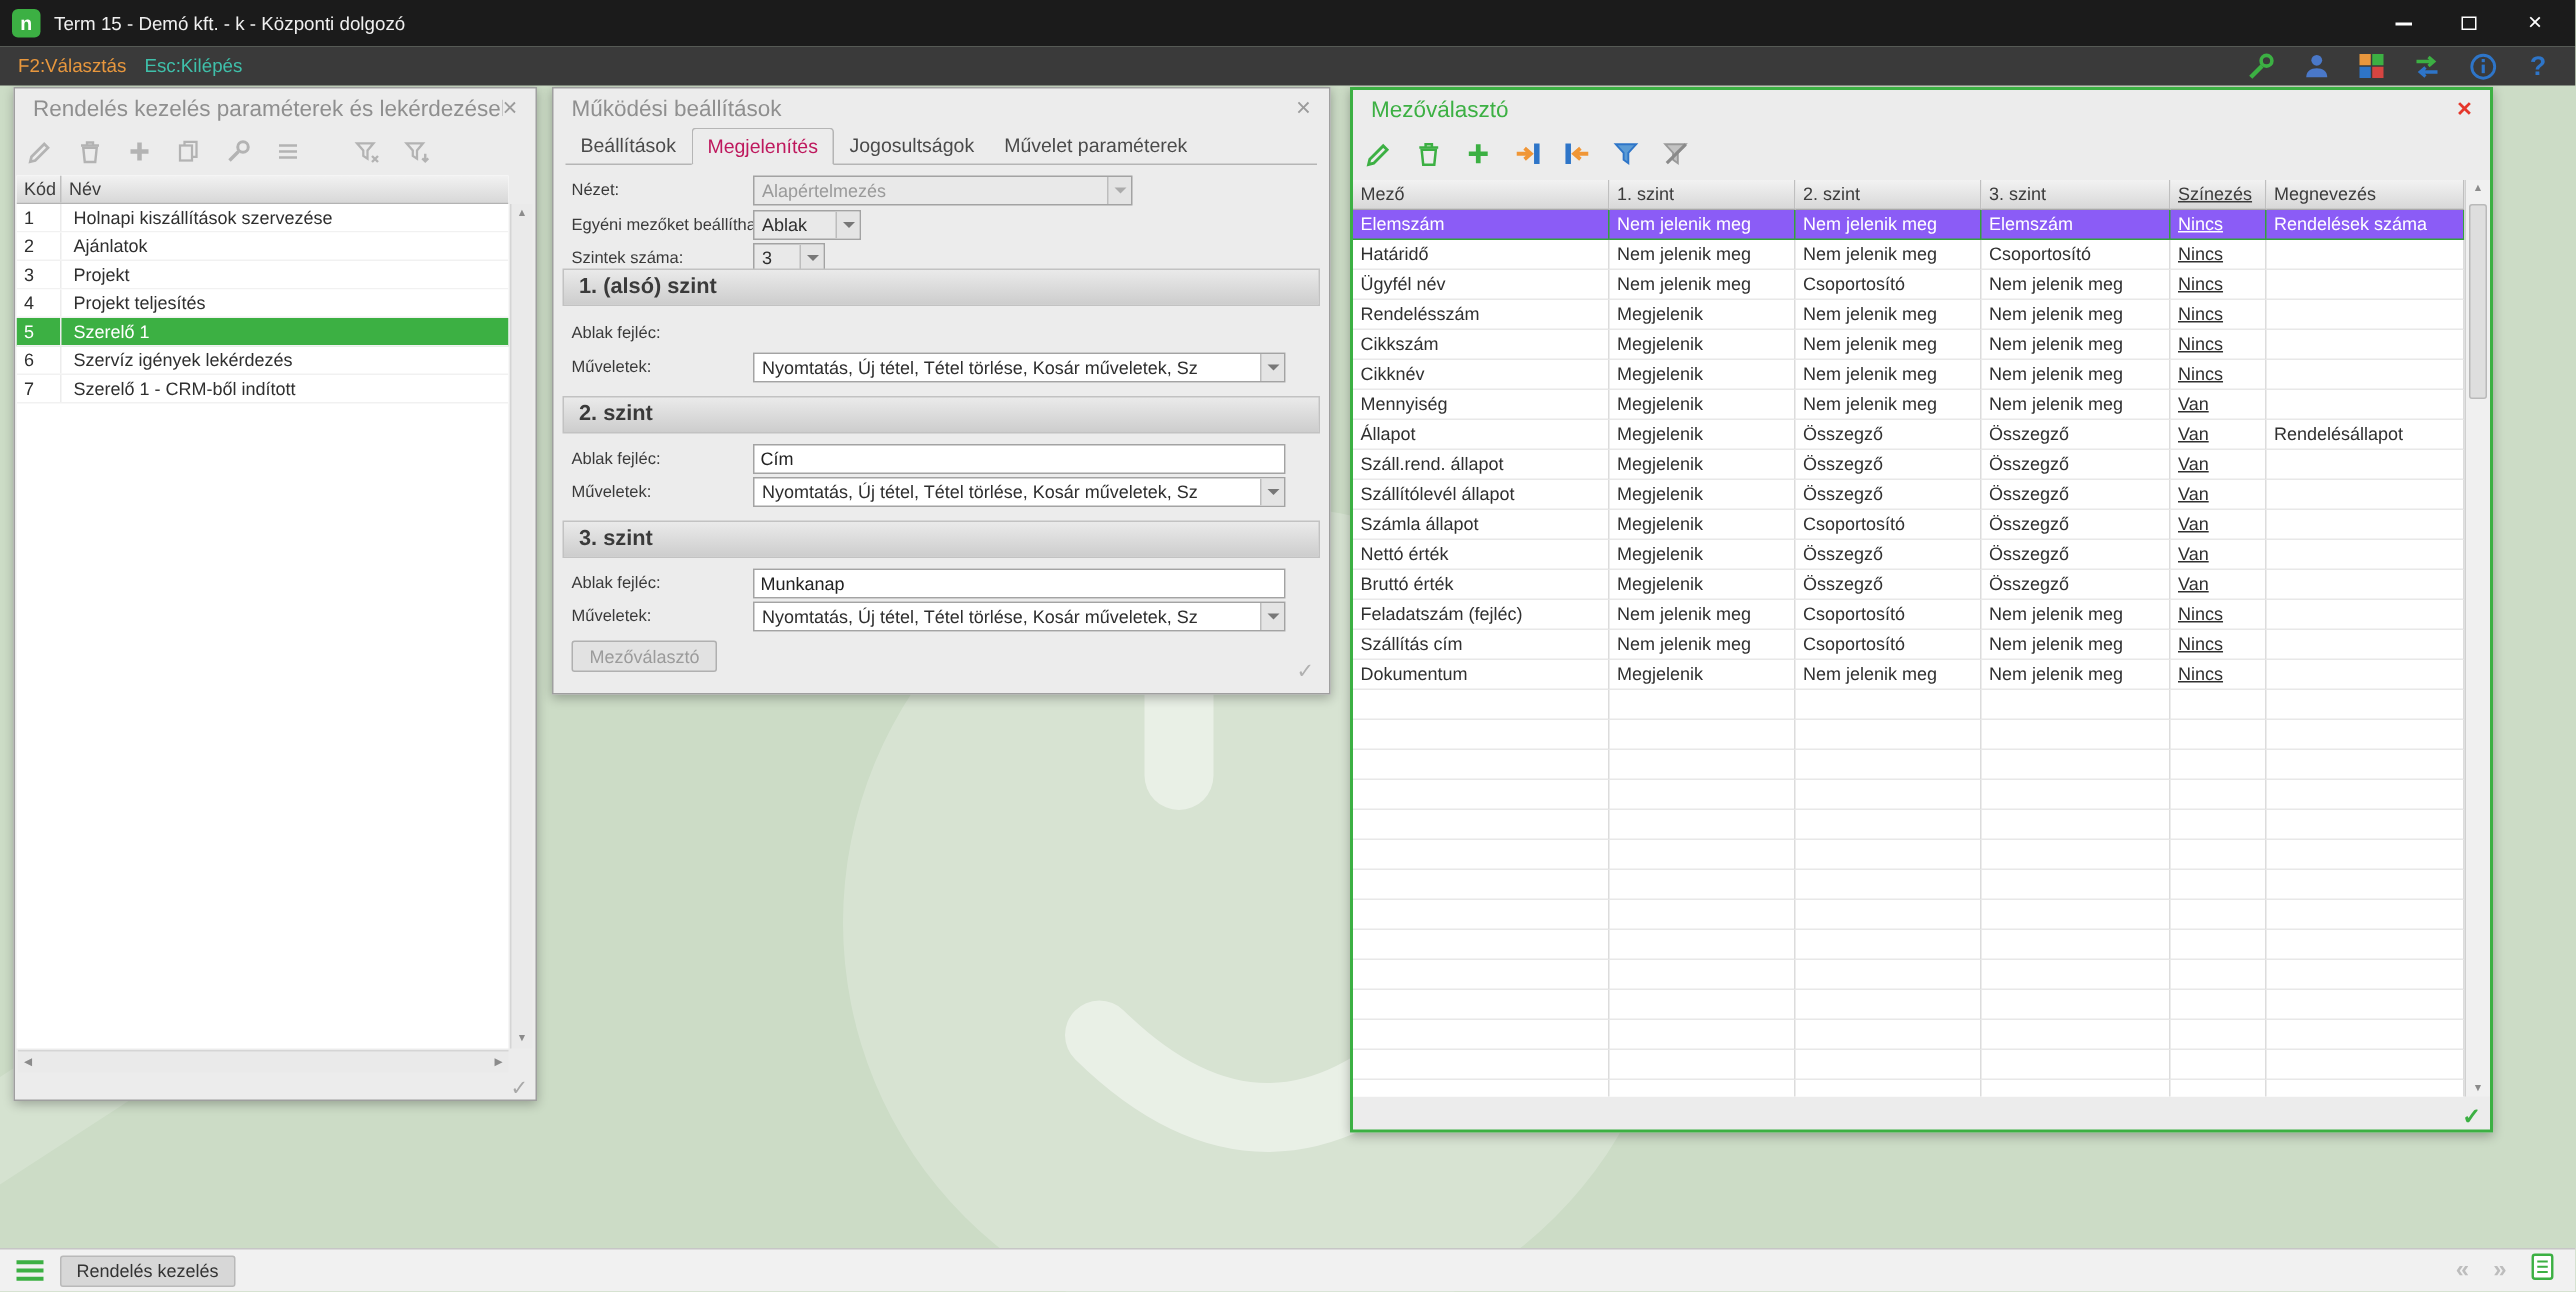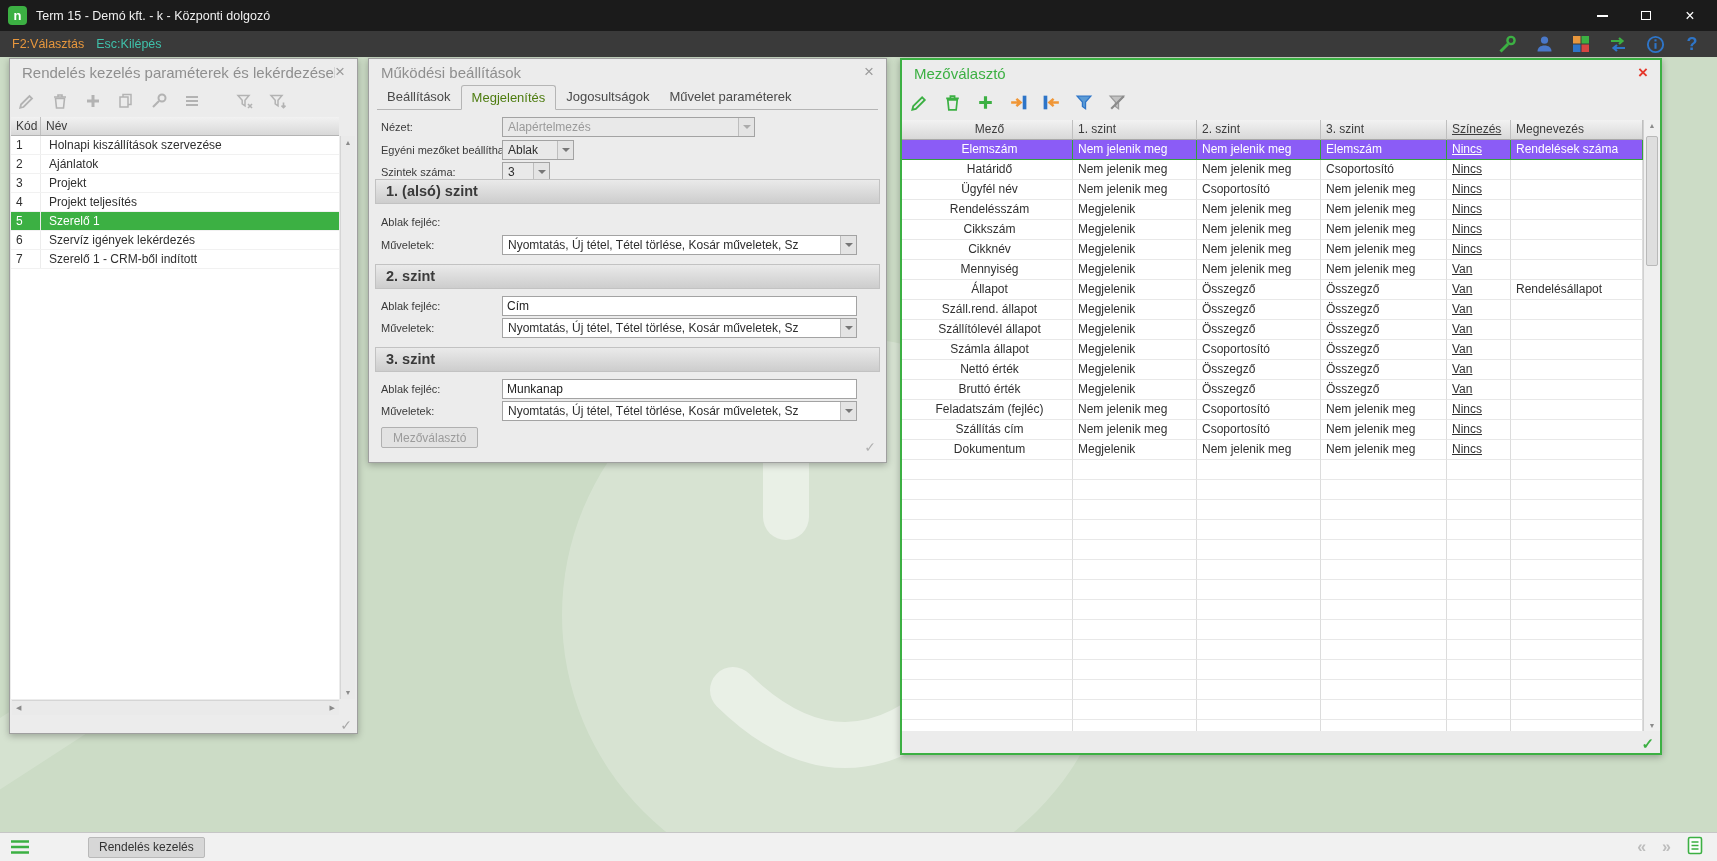--- a/index.html
+++ b/index.html
@@ -63,21 +63,21 @@
               border-top:1px solid #d5d5d5; display:flex; justify-content:space-between; align-items:center;
               font-size:7px; color:#8b8b8b; padding:0 4px; }
   .lcheck { position:absolute; right:5px; bottom:0; font-size:14px; color:#a8a8a8; }
 
   
   .mid-panel { left:368px; top:58px; width:519px; height:405px; }
   .mp-tabs { position:absolute; left:8px; right:8px; top:26px; height:25px; display:flex;
              border-bottom:1px solid #b5b5b5; }
   .mp-tab { padding:4px 10px 0; font-size:13px; color:#4a4a4a; white-space:nowrap; }
   .mp-tab.active { background:#ececec; border:1px solid #b5b5b5; border-bottom:1px solid #ececec;
-                   border-radius:3px 3px 0 0; margin-bottom:-1px; color:#4d7c0f; }
+                   border-radius:3px 3px 0 0; margin-bottom:-1px; color:#be185d; }
   .mrow { position:absolute; left:12px; right:12px; height:20px; }
   .mlabel { position:absolute; left:0; top:4px; font-size:11px; color:#3a3a3a; white-space:nowrap; }
   .mctrl { position:absolute; left:121px; top:0; }
   .sel-box { height:20px; border:1px solid #a3a3a3; background:#fff; font-size:12px; color:#2e2e2e;
              display:flex; align-items:center; padding:0 18px 0 5px; position:relative;
              overflow:hidden; white-space:nowrap; }
   .sel-box .arr { position:absolute; right:0; top:0; bottom:0; width:16px; background:#e4e4e4;
                   border-left:1px solid #bdbdbd; display:flex; align-items:center; justify-content:center; }
   .sel-box .arr::after { content:""; border:4px solid transparent; border-top-color:#777; margin-top:4px; }
   .sel-box.gray { background:#e9e9e9; }
@@ -105,33 +105,33 @@
   .rtable { position:absolute; left:0; right:17px; top:60px; bottom:22px; background:#fff; overflow:hidden; }
   .rhead { display:flex; height:20px; }
   .fcell { font-size:12px; color:#303030; line-height:19px; padding-left:5px; white-space:nowrap;
            overflow:hidden; flex:none; }
   .fhead { background:linear-gradient(#f2f2f2,#d8d8d8); border-right:1px solid #bfbfbf;
            border-bottom:1px solid #a8a8a8; color:#3c3c3c; height:20px; }
   .frow { display:flex; height:20px; background:#fff; }
   .frow .fcell { border-right:1px solid #dcdcdc; border-bottom:1px solid #e8e8e8; }
   .frow.sel { background:#8b5cf6; }
   .frow.sel .fcell { color:#fff; border-right-color:#35a03c; border-bottom-color:#35a03c; }
-  .fw-mezo { width:171px;text-align:center; } .fw-s1 { width:124px; } .fw-s2 { width:124px; }
+  .fw-mezo { width:171px; } .fw-s1 { width:124px; } .fw-s2 { width:124px; }
   .fw-s3 { width:126px; } .fw-szin { width:64px;text-decoration:underline; } .fw-megn { flex:1 1 auto; }
   .rvscroll { position:absolute; right:0; top:60px; bottom:22px; width:17px; background:#f0f0f0;
               border-left:1px solid #d0d0d0; }
   .rv-up { position:absolute; top:2px; left:0; right:0; text-align:center; font-size:7px; color:#8b8b8b; }
   .rv-down { position:absolute; bottom:2px; left:0; right:0; text-align:center; font-size:7px; color:#8b8b8b; }
   .rv-thumb { position:absolute; left:2px; right:2px; top:16px; height:130px; background:#dedede;
               border:1px solid #b9b9b9; border-radius:2px; }
   .rcheck { position:absolute; right:6px; bottom:0; font-size:15px; font-weight:bold; color:#3cb043; }
 
   
   .statusbar { position:absolute; left:0; bottom:0; width:100%; height:29px; background:#f1f1f1;
-               border-top:1px solid #c6c6c6; display:flex; align-items:center; z-index:20;gap:48px; }
+               border-top:1px solid #c6c6c6; display:flex; align-items:center; z-index:20; }
   .hamburger { width:24px; height:22px; margin-left:8px; display:flex; align-items:center; justify-content:center; }
   .module-btn { margin-left:8px; height:21px; padding:0 10px; background:#d7d7d7; border:1px solid #b9b9b9;
                 border-radius:2px; font-size:12px; color:#333; display:flex; align-items:center; }
   .sb-right { margin-left:auto; display:flex; align-items:center; gap:16px; margin-right:14px; }
   .sb-nav { font-size:16px; color:#bdbdbd; font-weight:bold; line-height:20px; }
 </style>
 </head>
 <body>
 
 <svg class="watermark" viewBox="0 0 1717 861">

